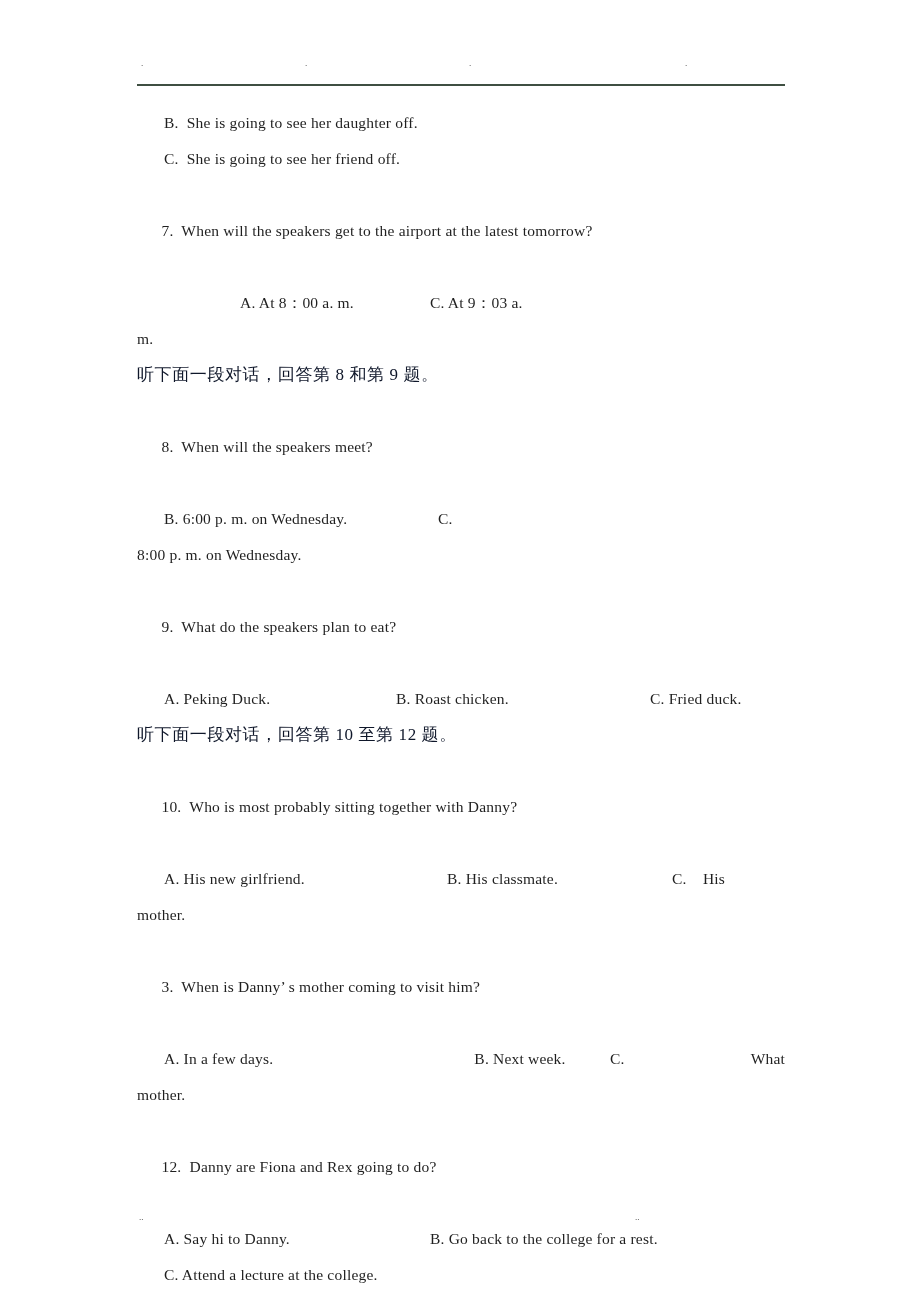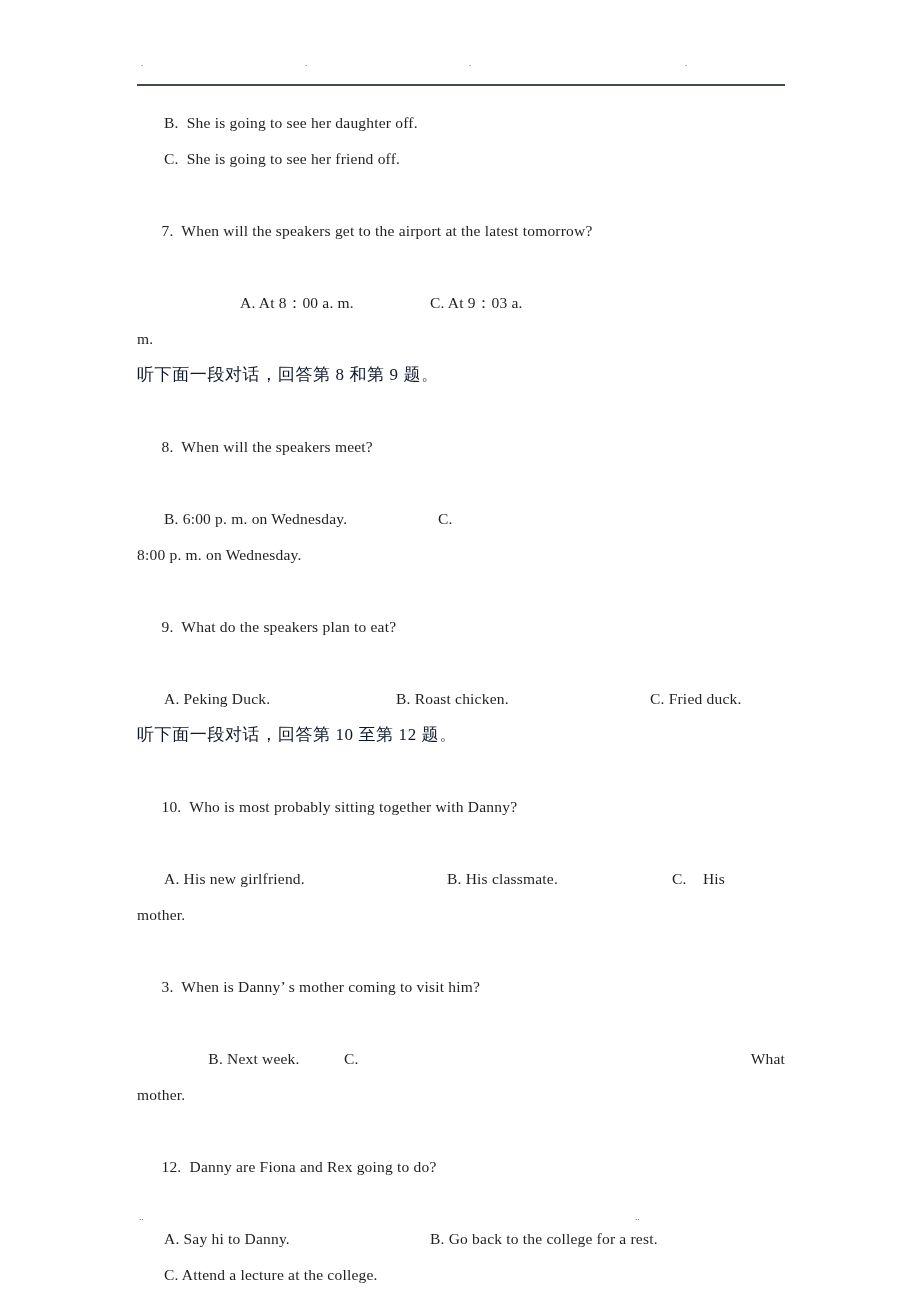--- a/index.html
+++ b/index.html
@@ -192,21 +192,21 @@
     </div>
     <div class="line opt-row">
       <span class="opt-a w-a-4">A. His new girlfriend.</span><span class="opt-b w-b-4">B. His classmate.</span><span class="opt-c">C.    His</span>
     </div>
     <div class="line cont">mother.</div>
 
     <div class="line q-stem">
       <span>3.</span><span>&nbsp; </span><span>When is Danny’ s mother coming to visit him?</span>
     </div>
     <div class="line opt-row">
-      <span class="opt-b w-b-5">B. Next week.</span><span class="opt-c">C.</span><span class="gap-push"></span><span>What</span>
+      <span class="opt-a w-a-5">A. In a few days.</span><span class="opt-b w-b-5">B. Next week.</span><span class="opt-c">C.</span><span class="gap-push"></span><span>What</span>
     </div>
     <div class="line cont">mother.</div>
 
     <div class="line q-stem">
       <span>12.</span><span>&nbsp; </span><span>Danny are Fiona and Rex going to do?</span>
     </div>
     <div class="line opt-row">
       <span class="opt-a w-a-6">A. Say hi to Danny.</span><span class="opt-b">B. Go back to the college for a rest.</span>
     </div>
     <div class="line opt-row">

